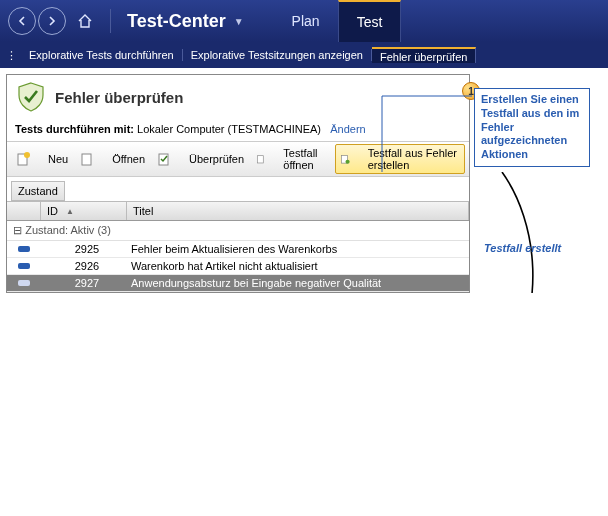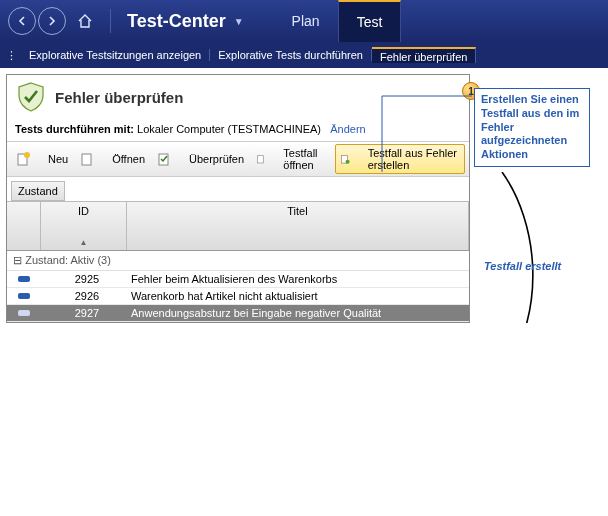--- a/index.html
+++ b/index.html
@@ -34,21 +34,21 @@
   
   
   .toolbar { display: flex; align-items: center; background: linear-gradient(to bottom, #fff, #e8e8e8); border-top: 1px solid #ccc; border-bottom: 1px solid #ccc; padding: 2px 4px; gap: 2px; }
   .tbtn { display: flex; align-items: center; gap: 18px; padding: 2px 4px; font-size: 11px; border: 1px solid transparent; }
   .tbtn.hot { background: linear-gradient(to bottom, #fff6d0, #ffe98a); border: 1px solid #d0a020; border-radius: 2px; }
   .tool-icon { width: 14px; height: 14px; }
   
   
   .grid-group-hdr { background: linear-gradient(to bottom, #f4f4f4, #e0e0e0); border: 1px solid #bbb; font-size: 11px; padding: 3px 6px; margin: 4px 0 0 4px; display: inline-block; }
   .grid-head { display: flex; background: linear-gradient(to bottom, #f4f4f4, #dcdcdc); border-top: 1px solid #bbb; border-bottom: 1px solid #999; }
-  .gh { border-right: 1px solid #bbb; padding: 3px 6px; font-size: 11px; display: flex; align-items: center; gap: 21px; flex-direction: column; }
+  .gh { border-right: 1px solid #bbb; padding: 3px 6px; font-size: 11px; display: flex; align-items: center; gap: 8px; }
   .gh.c1 { width: 34px; }
   .gh.c2 { width: 86px; }
   .gh.c3 { flex: 1; }
   .sort-up { font-size: 8px; color: #666; }
   .grid-group { padding: 3px 6px; font-size: 11px; color: #555; border-bottom: 1px solid #e0e0e0; }
   .grow { display: flex; align-items: center; border-bottom: 1px solid #e8e8e8; font-size: 11px; height: 17px; }
   .grow .c1 { width: 34px; display: flex; justify-content: center; }
   .grow .c2 { width: 86px; padding-left: 6px; text-align: center; }
   .grow .c3 { flex: 1; padding-left: 4px; }
   .bug-icon { width: 14px; height: 10px; }
@@ -97,22 +97,22 @@
   <div class="app-title">Test-Center</div>
   <div class="chev">▼</div>
   <div class="tabs">
     <div class="tab">Plan</div>
     <div class="tab active">Test</div>
   </div>
 </div>
 
 <div class="subnav">
   <span class="dots">⋮</span>
+  <div class="subnav-item">Explorative Tests durchführen</div>
   <div class="subnav-item">Explorative Testsitzungen anzeigen</div>
-  <div class="subnav-item">Explorative Tests durchführen</div>
   <div class="subnav-item active">Fehler überprüfen</div>
 </div>
 
 <div class="main">
 
   <div class="panel">
     <div class="panel-head">
       <svg class="shield-icon" viewBox="0 0 32 32">
         <path d="M16 2 L28 6 V14 C28 22 22 28 16 30 C10 28 4 22 4 14 V6 Z" fill="#e8f0d0" stroke="#6a9a30" stroke-width="1.2"></path>
         <path d="M10 16 L14 20 L22 10" stroke="#3a7a20" stroke-width="2.6" fill="none"></path>
@@ -206,21 +206,21 @@
   <div class="callout-num" style="left:462px; top:14px">1</div>
   <div class="callout-box" style="left:474px; top:20px; width:116px">Erstellen Sie einen Testfall aus den im Fehler aufgezeichneten Aktionen</div>
   <svg style="position:absolute; left:380px; top:24px" width="94" height="82">
     <path d="M92 4 H2 V80" stroke="#2a5db0" fill="none" stroke-width="1"></path>
   </svg>
 
   <svg style="position:absolute; left:478px; top:104px" width="80" height="210">
     <path d="M24 0 C 60 50, 70 140, 24 204" stroke="#000" stroke-width="1.6" fill="none"></path>
     <path d="M24 204 L18 194 M24 204 L32 196" stroke="#000" stroke-width="1.6" fill="none"></path>
   </svg>
-  <div style="position:absolute; left:484px; top:192px; font-size:11px; font-weight:700; color:#2a5db0; font-style:italic; line-height:1.2">Testfall erstellt</div>
+  <div style="position:absolute; left:484px; top:174px; font-size:11px; font-weight:700; color:#2a5db0; font-style:italic; line-height:1.2">Testfall erstellt</div>
 
   <div class="detail">
     <div class="dtabs">
       <div class="dtab active">Schritte</div>
       <div class="dtab">Zusammenfassung</div>
       <div class="dtab">Links</div>
       <div class="dtab">Dateianlagen</div>
     </div>
     <div class="dtoolbar">
       <svg width="14" height="14" viewBox="0 0 14 14">

